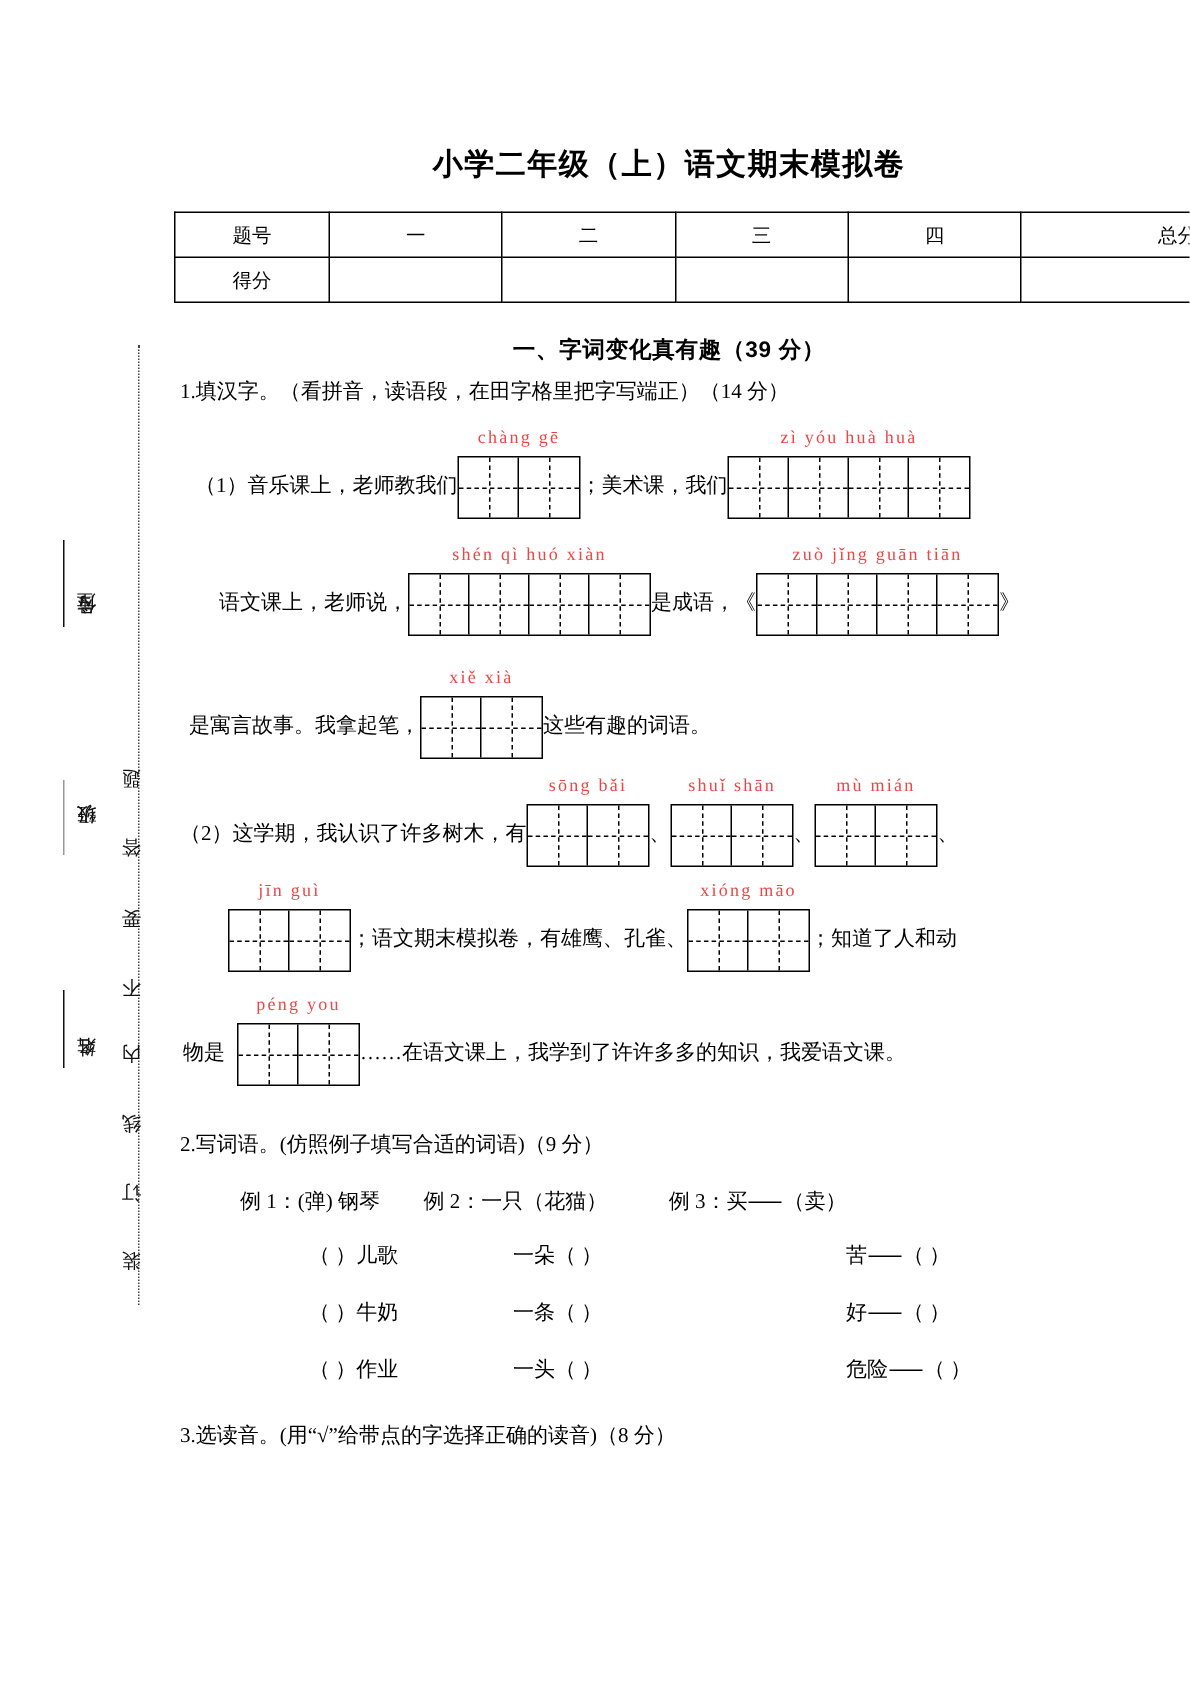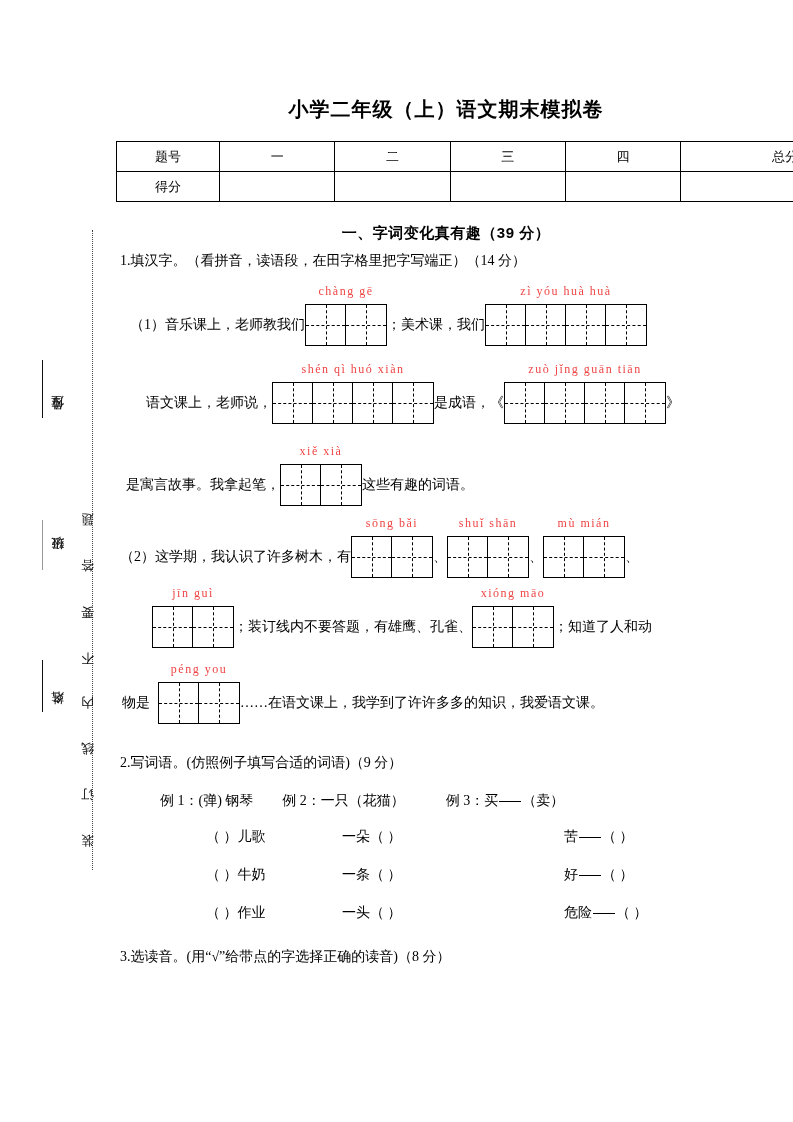--- a/index.html
+++ b/index.html
@@ -256,21 +256,21 @@
   </div>
 
   <div class="row r5">
     <span class="gridwrap">
       <span class="pinyin">jīn guì</span>
       <span class="tzg">
           <span class="cell"></span>
           <span class="cell"></span>
         </span>
     </span>
-    <span class="tx">；装订线内不要答题，有雄鹰、孔雀、</span>
+    <span class="tx">；语文期末模拟卷，有雄鹰、孔雀、</span>
     <span class="gridwrap">
       <span class="pinyin">xióng māo</span>
       <span class="tzg">
           <span class="cell"></span>
           <span class="cell"></span>
         </span>
     </span>
     <span class="tx">；知道了人和动</span>
   </div>
 

